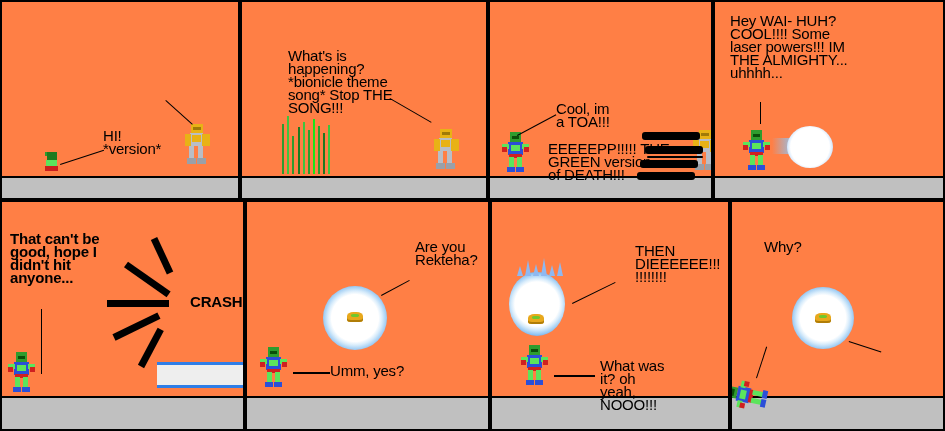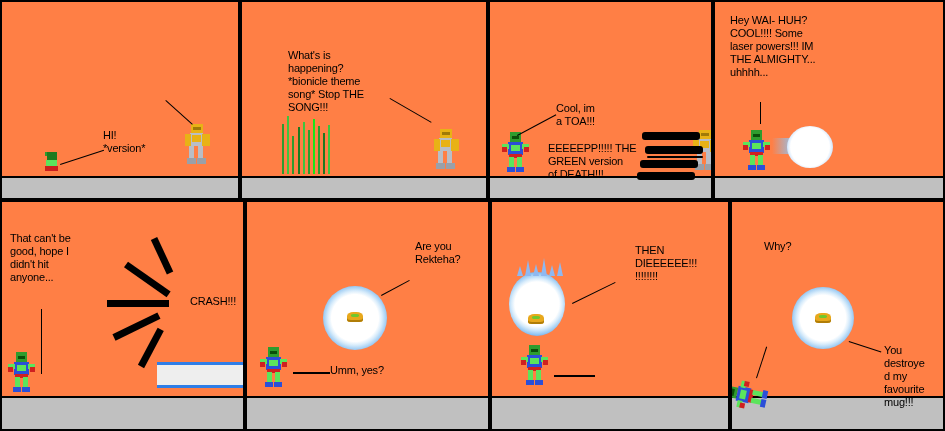--- a/index.html
+++ b/index.html
@@ -27,21 +27,21 @@
   }
   .ground {
     position: absolute;
     left: 0; right: 0; bottom: 0;
     background: #c0c0c0;
     border-top: 2px solid #000000;
   }
   .cap {
     position: absolute;
     color: #000000;
-    font-size: 11px;
+    font-size: 15px;
     line-height: 13px;
     letter-spacing: -0.2px;
     white-space: pre-line;
     z-index: 20;
   }
   .pointer {
     position: absolute;
     background: #000000;
     transform-origin: 0 0;
     height: 1px;
@@ -264,21 +264,21 @@
       <div class="legL"></div>
         <div class="legR"></div>
       <div class="footL"></div>
         <div class="footR"></div>
     </div>
 
     <div class="blast-tail" style="left:57px; top:136px; width:22px; height:16px;"></div>
     <div class="blast" style="left:72px; top:124px; width:46px; height:42px;"></div>
   </div>
 
-  <div class="panel" style="left:0px; top:200px; width:245px; height:231px;">
+  <div class="panel" style="left:0px; top:200px; width:245px; height:231px;font-weight:bold;">
     <div class="sky" style="height:198px;"></div>
     <div class="ground" style="height:33px;"></div>
 
     <div class="cap" style="left:8px; top:30px;">That can't be
 good, hope I
 didn't hit
 anyone...</div>
     <div class="cap" style="left:188px; top:93px;">CRASH!!!</div>
 
     <div class="vline" style="left:39px; top:107px; height:65px;"></div>
@@ -339,20 +339,24 @@
     </div>
   </div>
 
   <div class="panel" style="left:490px; top:200px; width:240px; height:231px;">
     <div class="sky" style="height:198px;"></div>
     <div class="ground" style="height:33px;"></div>
 
     <div class="cap" style="left:143px; top:42px;">THEN
 DIEEEEEE!!!
 !!!!!!!!</div>
+    <div class="cap" style="left:108px; top:157px;">What was
+it? oh
+yeah,
+NOOO!!!</div>
 
     <div class="pointer" style="left:80px; top:101px; width:48px; transform:rotate(-26deg);"></div>
     <div class="pointer" style="left:62px; top:173px; width:41px; height:2px;"></div>
 
     <div class="flame" style="left:22px; top:56px; width:54px; height:18px;">
       <i style="left:3px;  border-bottom-width:10px;"></i>
       <i style="left:11px; border-bottom-width:16px;"></i>
       <i style="left:19px; border-bottom-width:12px;"></i>
       <i style="left:27px; border-bottom-width:18px;"></i>
       <i style="left:35px; border-bottom-width:11px;"></i>
@@ -376,23 +380,20 @@
       <div class="footL"></div>
         <div class="footR"></div>
     </div>
   </div>
 
   <div class="panel" style="left:730px; top:200px; width:215px; height:231px;">
     <div class="sky" style="height:198px;"></div>
     <div class="ground" style="height:33px;"></div>
 
     <div class="cap" style="left:32px; top:38px;text-align:center;">Why?</div>
-    <div class="cap" style="left:152px; top:142px; width:58px;">You destroye
-d my favourite
-mug!!!</div>
 
     <div class="pointer" style="left:24px; top:176px; width:33px; transform:rotate(-72deg);"></div>
     <div class="pointer" style="left:117px; top:139px; width:34px; transform:rotate(18deg);"></div>
 
     <div class="orb" style="left:60px; top:85px; width:62px; height:62px;"></div>
     <div class="mug" style="left:83px; top:111px; width:16px; height:10px;"></div>
 
     <div class="sprite toa" style="left:2px; top:172px; width:28px; height:42px; transform:rotate(-78deg);">
       <div class="head"></div>
         <div class="eye"></div>

